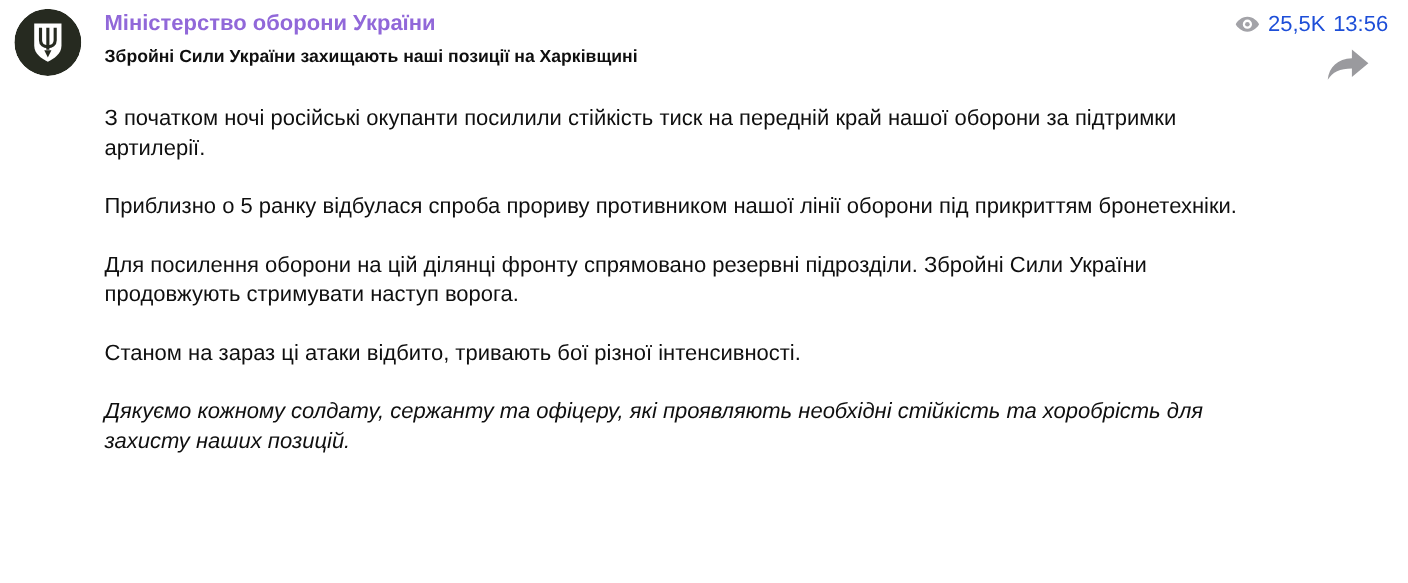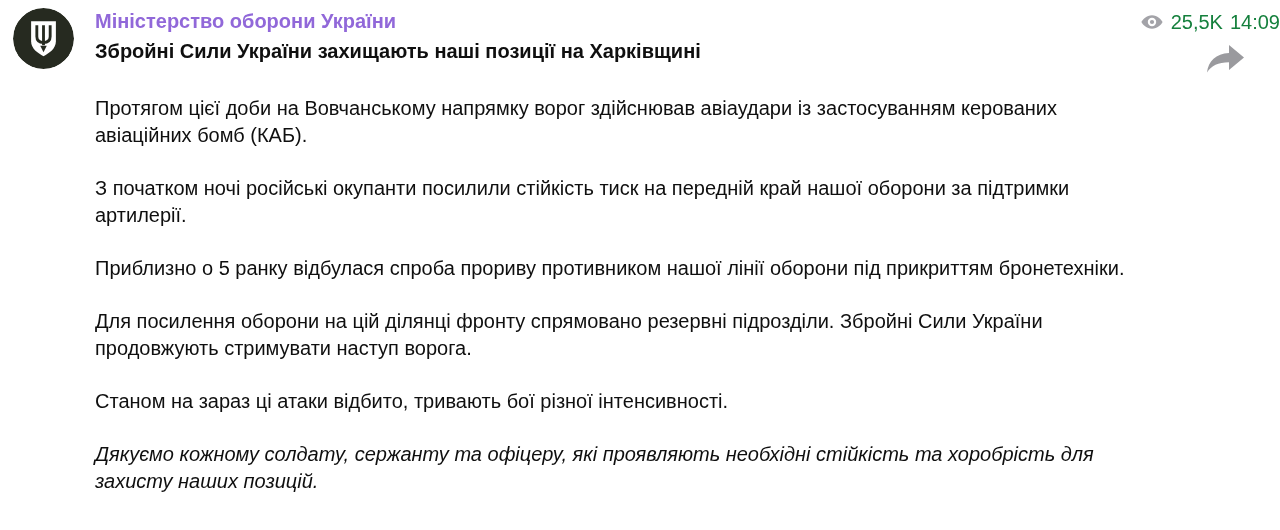--- a/index.html
+++ b/index.html
@@ -27,40 +27,40 @@
 
   .channel-name {
     color: #9168d9;
     font-size: 20px; font-weight: 600;
     line-height: 27px;
     cursor: pointer;
     display: inline-block;
   }
 
   .headline {
-    font-size: 20px; font-weight: 700;
+    font-size: 16px; font-weight: 700;
     line-height: 27px;
     margin-top: 3px;
     margin-bottom: 30px;
     color: #0f0f0f;
   }
 
   .body-text p {
     font-size: 20px; font-weight: 400;
     line-height: 27px;
     margin: 0 0 26px 0;
     color: #0f0f0f;
     max-width: 1055px;
   }
   .body-text p:last-child { margin-bottom: 0; font-style: italic; }
 
   .meta {
-    position: absolute; right: 0; top: 10px;
+    position: absolute; right: 18px; top: 10px;
     display: flex; align-items: center; gap: 7px;
-    color: #15803d; font-size: 20px; line-height: 24px;
+    color: #1d4ed8; font-size: 20px; line-height: 24px;
     white-space: nowrap;
   }
   .meta .eye { width: 24px; height: 24px; display: inline-block; }
   .meta .eye svg { display: block; width: 100%; height: 100%; }
 
   .share-btn {
     position: absolute; right: 35px; top: 44px;
     width: 40px; height: 30px;
     cursor: pointer; border: none; background: transparent;
     padding: 0;
@@ -85,38 +85,37 @@
       </svg>
     </span>
   </div>
 
   <div class="content">
     <span class="channel-name">Міністерство оборони України</span>
 
     <div class="headline">Збройні Сили України захищають наші позиції на Харківщині</div>
 
     <div class="body-text">
-      <p>Протягом цієї доби на Вовчанському напрямку ворог здійснював авіаудари із застосуванням керованих авіаційних бомб (КАБ).</p>
       <p>З початком ночі російські окупанти посилили стійкість тиск на передній край нашої оборони за підтримки артилерії.</p>
       <p>Приблизно о 5 ранку відбулася спроба прориву противником нашої лінії оборони під прикриттям бронетехніки.</p>
       <p>Для посилення оборони на цій ділянці фронту спрямовано резервні підрозділи. Збройні Сили України продовжують стримувати наступ ворога.</p>
       <p>Станом на зараз ці атаки відбито, тривають бої різної інтенсивності.</p>
       <p>Дякуємо кожному солдату, сержанту та офіцеру, які проявляють необхідні стійкість та хоробрість для захисту наших позицій.</p>
     </div>
   </div>
 
   <div class="meta">
     <span class="eye">
       <svg viewBox="0 0 24 24" xmlns="http://www.w3.org/2000/svg">
         <path fill-rule="evenodd" fill="#a3a3a8" d="M12 5.2 C6.6 5.2 2.7 9.4 1.4 12 C2.7 14.6 6.6 18.8 12 18.8 C17.4 18.8 21.3 14.6 22.6 12 C21.3 9.4 17.4 5.2 12 5.2 Z M12 16.2 a4.2 4.2 0 1 1 0 -8.4 a4.2 4.2 0 0 1 0 8.4 Z"></path>
         <circle cx="12" cy="12" r="2.1" fill="#a3a3a8"></circle>
       </svg>
     </span>
     <span>25,5K</span>
-    <span>14:09</span>
+    <span>13:56</span>
   </div>
 
   <button class="share-btn">
     <span>
       <svg viewBox="0 0 40 30" xmlns="http://www.w3.org/2000/svg">
         <path fill="#9a9a9e" d="M24 1 L39 13.5 L24 26 V18.2 C13 18.2 6.5 21.5 2 28.5 C3.2 17 11 9.6 24 9 Z"></path>
       </svg>
     </span>
   </button>
 

